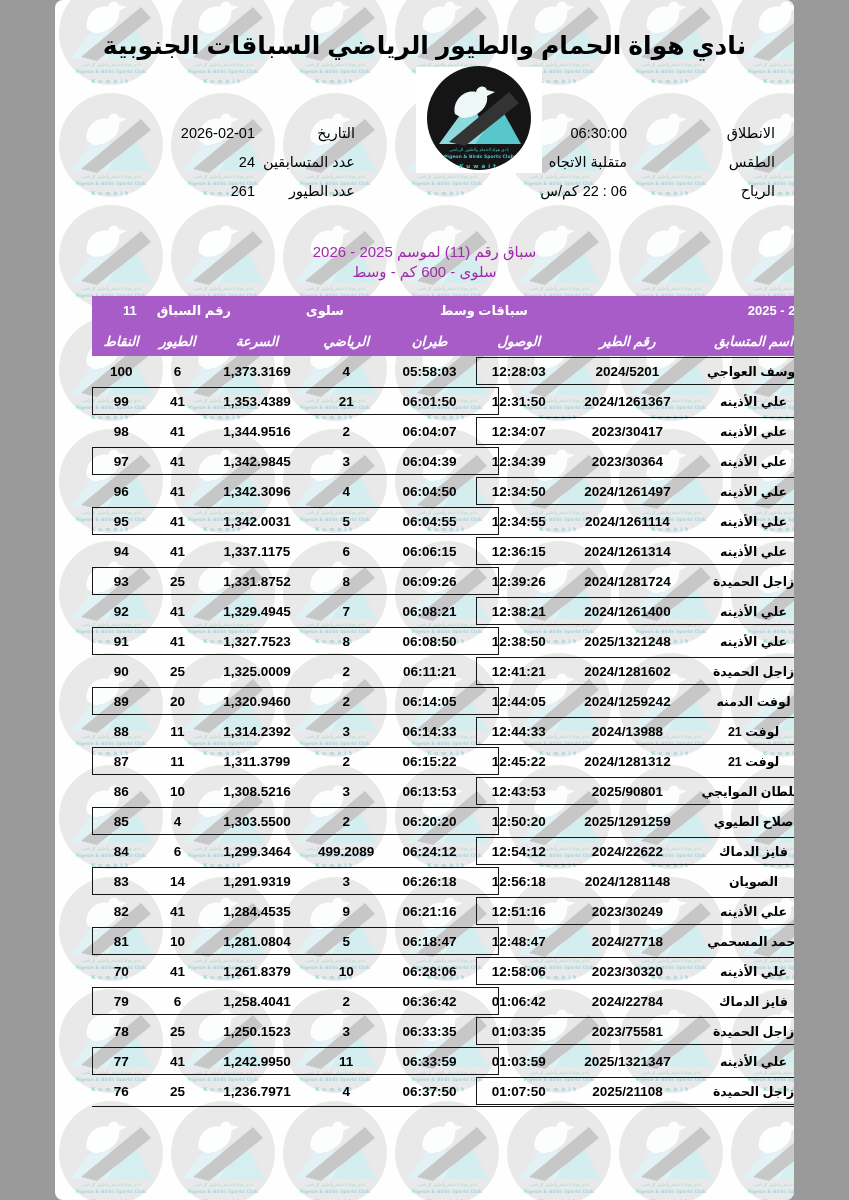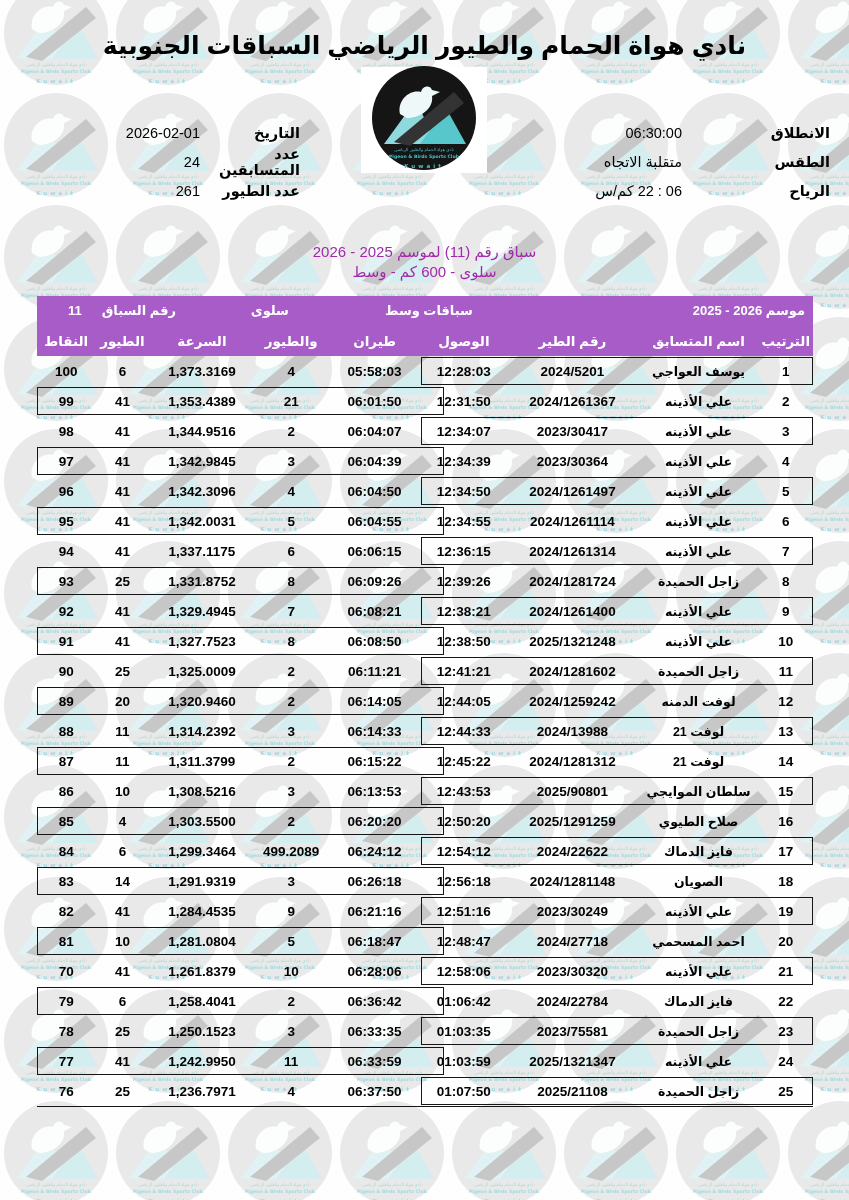--- a/index.html
+++ b/index.html
@@ -1,44 +1,44 @@
 <!DOCTYPE html>
 <html style="--table_header_bg: #a75cc7; --result_red: #e3231e; --race_purple: #a129ac; --logo_teal: #45c0c6; --watermark_gray: #d8d8d8;"><head>
 <meta charset="utf-8">
 <style>
   html,body{margin:0;padding:0;background:#9a9a9a;}
-  .page{position:relative;width:849px;height:1200px;margin:0 auto;background:#fefefe;overflow:hidden;
-        font-family:"Liberation Sans","DejaVu Sans",sans-serif;color:#000;}
+  .page{position:relative;width:739px;height:1200px;margin:0 auto;background:#fefefe;overflow:hidden;
+        font-family:"Liberation Sans","DejaVu Sans",sans-serif;color:#000;border-radius:8px;}
   .wm-layer{position:absolute;inset:0;pointer-events:none;}
   .content{position:absolute;inset:0;}
   .title{position:absolute;top:28px;left:0;right:0;text-align:center;
          font-size:25px;font-weight:bold;line-height:34px;}
   .logo-wrap{position:absolute;top:67px;left:361px;width:126px;height:106px;background:#ffffff;
              display:flex;align-items:center;justify-content:center;}
   .info{position:absolute;font-size:14.5px;}
   .info .irow{display:flex;height:29px;align-items:center;}
-  .info .ilabel{font-weight:bold;text-align:right;}
+  .info .ilabel{font-weight:normal;text-align:right;}
   .info .ival{flex:1;text-align:right;}
   .info-right{top:118px;right:19px;width:300px;}
   .info-right .ilabel{width:148px;}
   .info-left{top:118px;left:50px;width:250px;}
   .info-left .ilabel{width:100px;}
   .red-head{position:absolute;top:176px;left:0;right:0;text-align:center;
             color:var(--result_red);font-weight:bold;font-size:16.5px;line-height:21px;}
   .purple-head{position:absolute;top:242px;left:0;right:0;text-align:center;
             color:var(--race_purple);font-weight:normal;font-size:15px;line-height:19.5px;}
   .rtable{position:absolute;top:296px;left:37px;width:776px;}
   .thead{background:var(--table_header_bg);color:#fff;font-weight:bold;}
   .band{position:relative;height:30px;font-size:13px;}
   .band .b-season{position:absolute;right:8px;top:7px;margin-left:36px;}
   .band .b-races{position:absolute;left:50.5%;top:7px;transform:translateX(-50%);}
   .band .b-release{position:absolute;left:30%;top:7px;transform:translateX(-50%);}
   .band .b-raceno{position:absolute;left:31px;top:7px;display:flex;gap:20px;}
   .cols{display:flex;height:30px;align-items:center;font-size:13.5px;}
-  .hcell{text-align:center;}
+  .hcell{text-align:center;font-style:italic;}
   .c0{width:7%}.c1{width:15.5%}.c2{width:17%}.c3{width:11%}.c4{width:12%}
   .c5{width:9.5%}.c6{width:13.5%}.c7{width:7%}.c8{width:7.5%}
   .tbody .row{position:relative;height:30px;}
   .row .cells{display:flex;height:100%;align-items:center;font-weight:bold;font-size:13.5px;}
   .cell{text-align:center;}
   .cell.c1{font-size:12.5px;text-align:center;}
   .row::before{content:"";position:absolute;top:1px;bottom:1px;border:1.4px solid #161616;pointer-events:none;}
   .row:nth-child(odd)::before{right:0;left:49.5%;}
   .row:nth-child(even)::before{left:0;right:47.5%;}
   .table-bottom{border-top:1.6px solid #161616;height:0;}
@@ -995,21 +995,21 @@
             <span>رقم السباق</span>
             <span>11</span>
           </span>
         </div>
         <div class="cols" id="thead-cols">
             <div class="hcell c0">الترتيب</div>
             <div class="hcell c1">اسم المتسابق</div>
             <div class="hcell c2">رقم الطير</div>
             <div class="hcell c3">الوصول</div>
             <div class="hcell c4">طيران</div>
-            <div class="hcell c5">والطيور</div>
+            <div class="hcell c5">الرياضي</div>
             <div class="hcell c6">السرعة</div>
             <div class="hcell c7">الطيور</div>
             <div class="hcell c8">النقاط</div>
           </div>
       </div>
       <div class="tbody" id="tbody">
           <div class="row">
             <div class="cells">
               <div class="cell c0">1</div>
               <div class="cell c1">يوسف العواجي</div>

